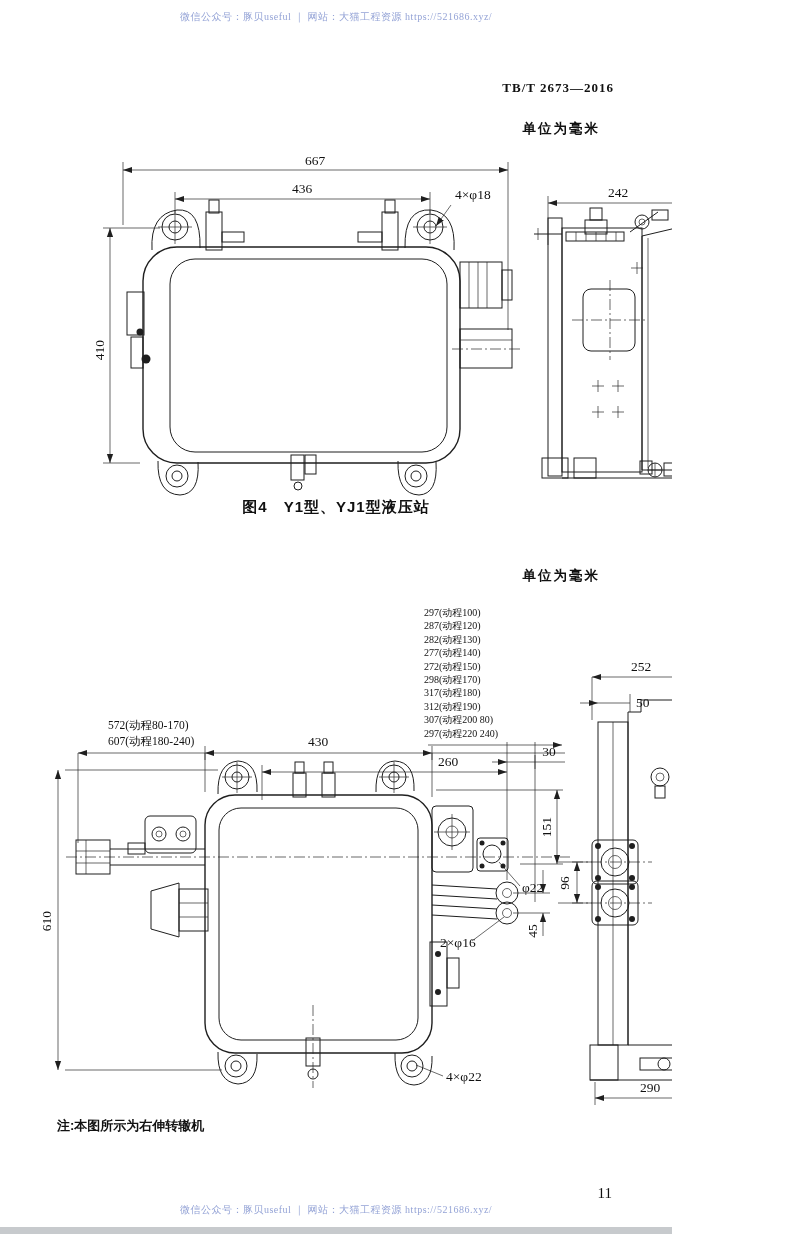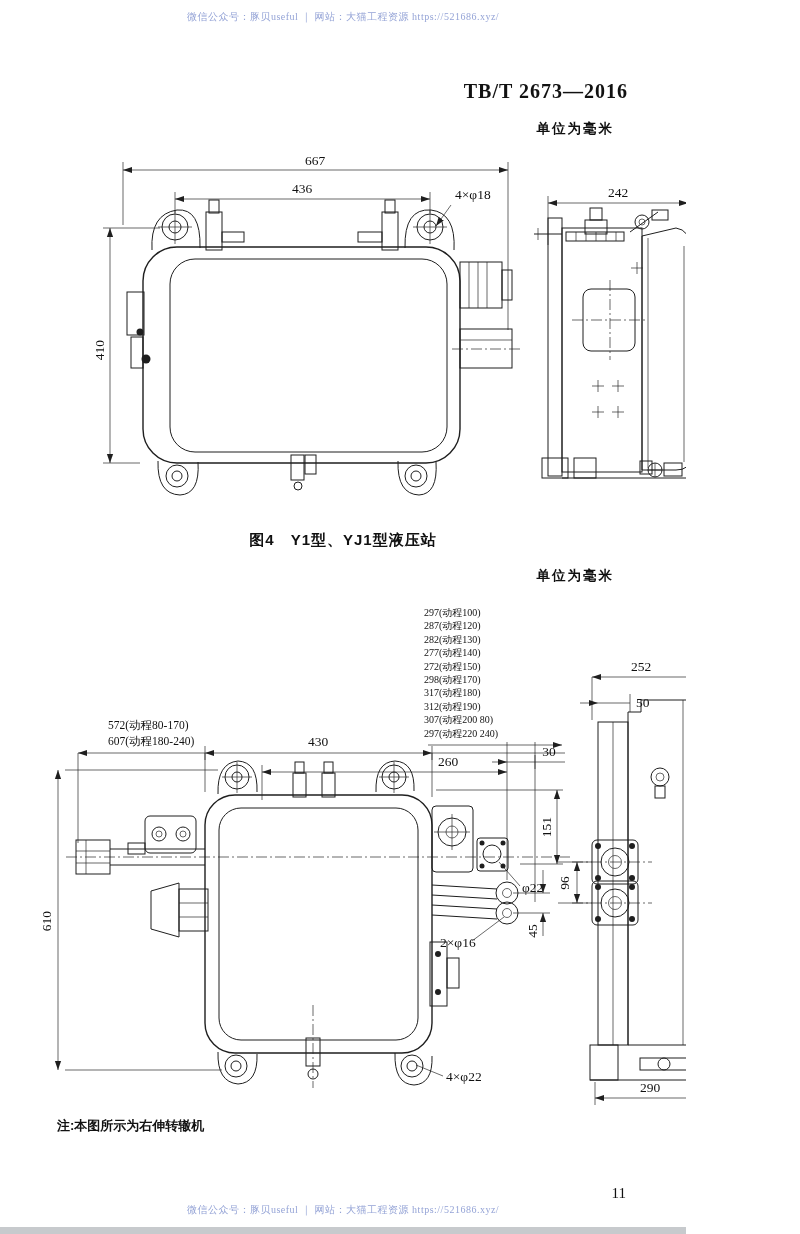--- a/index.html
+++ b/index.html
@@ -1,30 +1,30 @@
 <!DOCTYPE html>
 <html><head>
 <meta charset="utf-8">
 <style>
   html,body{margin:0;padding:0;background:#ffffff;}
   .page{position:relative;width:672px;height:1234px;background:#ffffff;overflow:hidden;
-        font-family:"Liberation Serif","DejaVu Serif",serif;color:#111;padding-left:14px;}
+        font-family:"Liberation Serif","DejaVu Serif",serif;color:#111;}
   .watermark{position:absolute;left:0;width:100%;text-align:center;
         font-size:10px;letter-spacing:.5px;font-family:"Liberation Serif",serif;}
   .wm-top{top:10px;}
   .wm-bottom{top:1203px;}
-  .header-code{position:absolute;top:80px;right:58px;font-weight:bold;font-size:20px;
+  .header-code{position:absolute;top:80px;right:58px;font-weight:bold;font-size:13px;
         letter-spacing:1px;font-family:"Liberation Serif",serif;}
   .units{position:absolute;right:72px;font-size:13.5px;letter-spacing:2px;
         font-family:"Liberation Sans","DejaVu Sans",sans-serif;font-weight:700;}
   .units-1{top:120px;}
   .units-2{top:567px;}
   .caption{position:absolute;left:0;width:100%;text-align:center;font-weight:bold;
         font-size:15px;letter-spacing:1px;font-family:"Liberation Sans","DejaVu Sans",sans-serif;}
-  .cap4{top:498px;margin-top:33px;}
+  .cap4{top:498px;}
   .cap5{top:1141px;}
   .note{position:absolute;left:57px;top:1117px;font-weight:bold;font-size:13px;
         font-family:"Liberation Sans","DejaVu Sans",sans-serif;}
   .pagenum{position:absolute;right:60px;top:1185px;font-size:15px;text-align:right;}
   .stroke-list{position:absolute;left:424px;top:606px;font-size:10px;line-height:13.4px;
         font-family:"Liberation Serif",serif;white-space:nowrap;}
   .bottom-bar{position:absolute;left:0;top:1227px;width:100%;height:7px;background:#c7cacd;}
   svg.drawings{position:absolute;left:0;top:0;}
   svg .ol{fill:none;stroke:#1f1f1f;stroke-width:1.4;}
   svg .ml{fill:none;stroke:#1f1f1f;stroke-width:1;}

